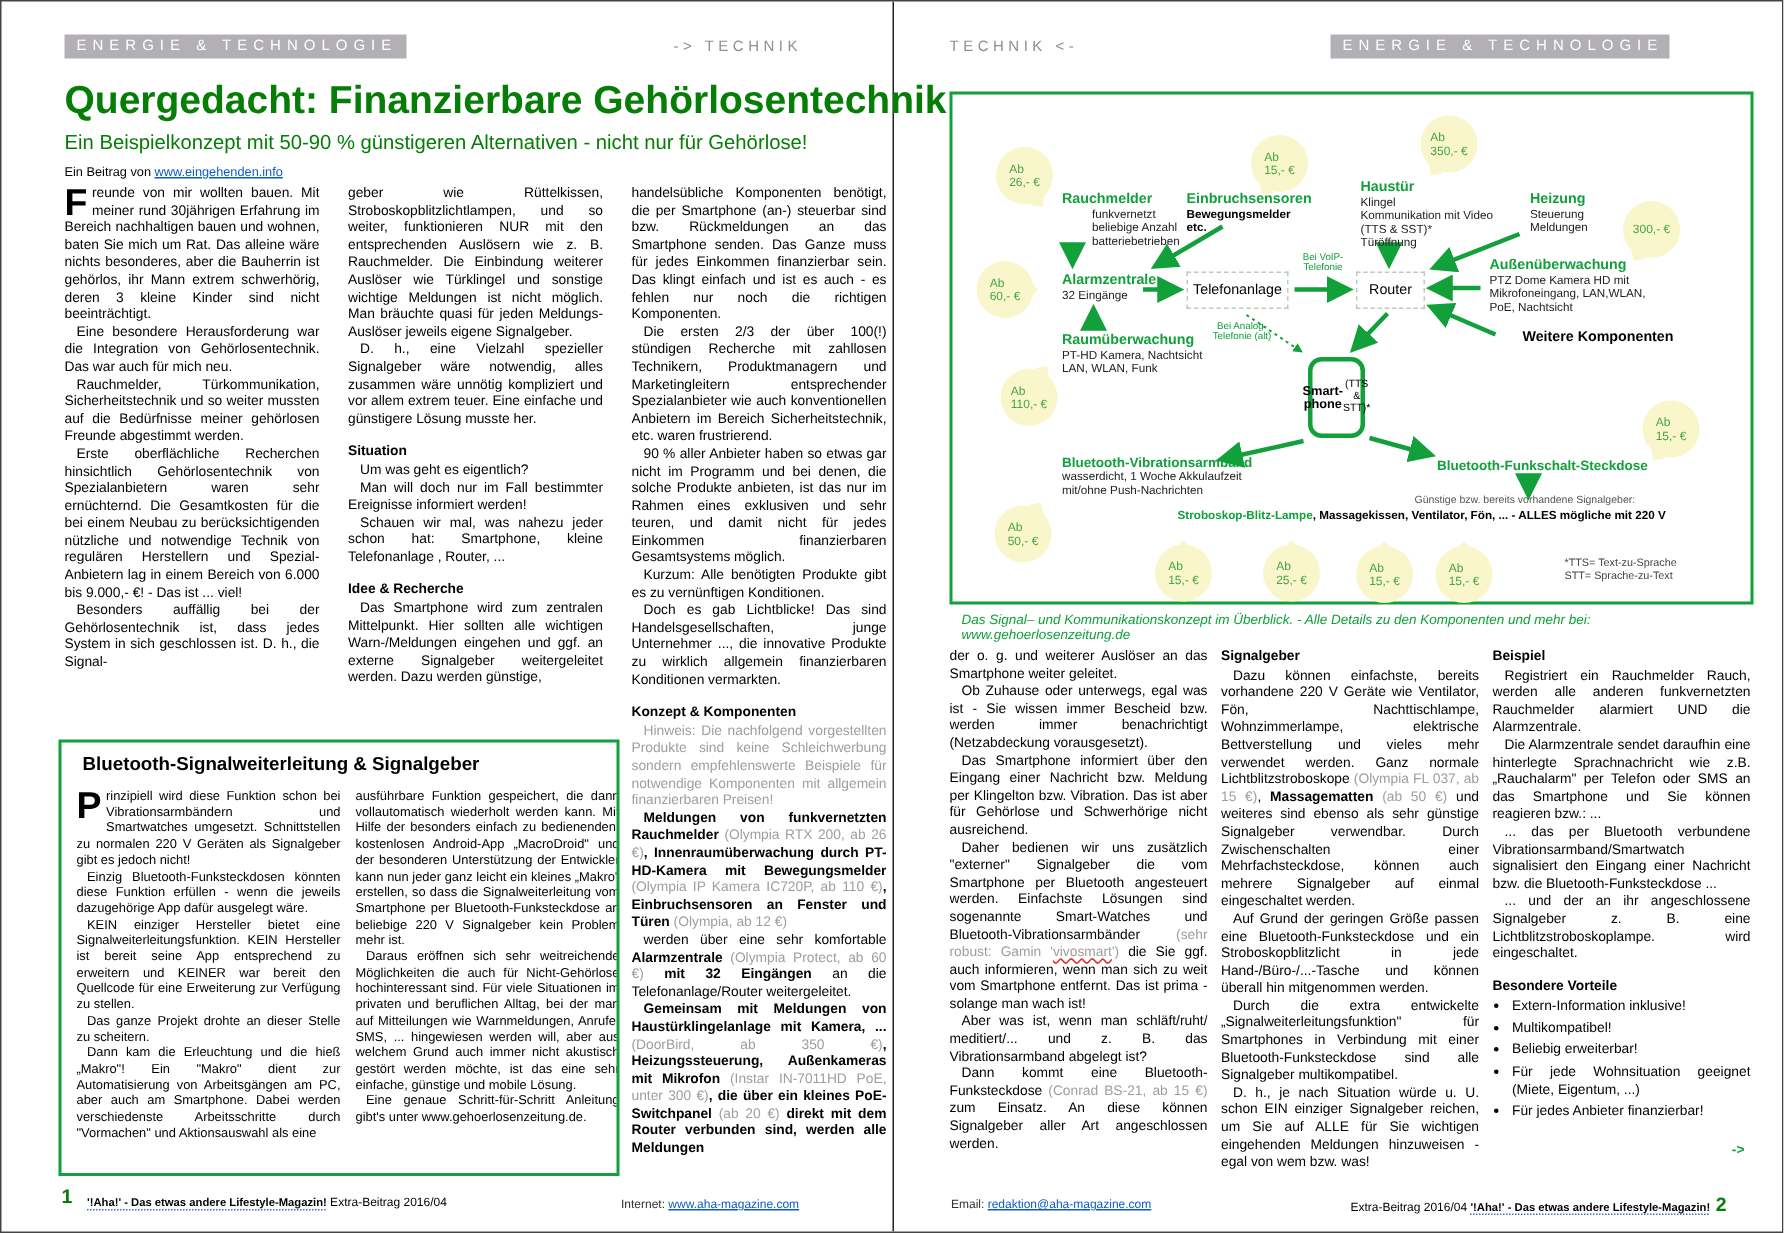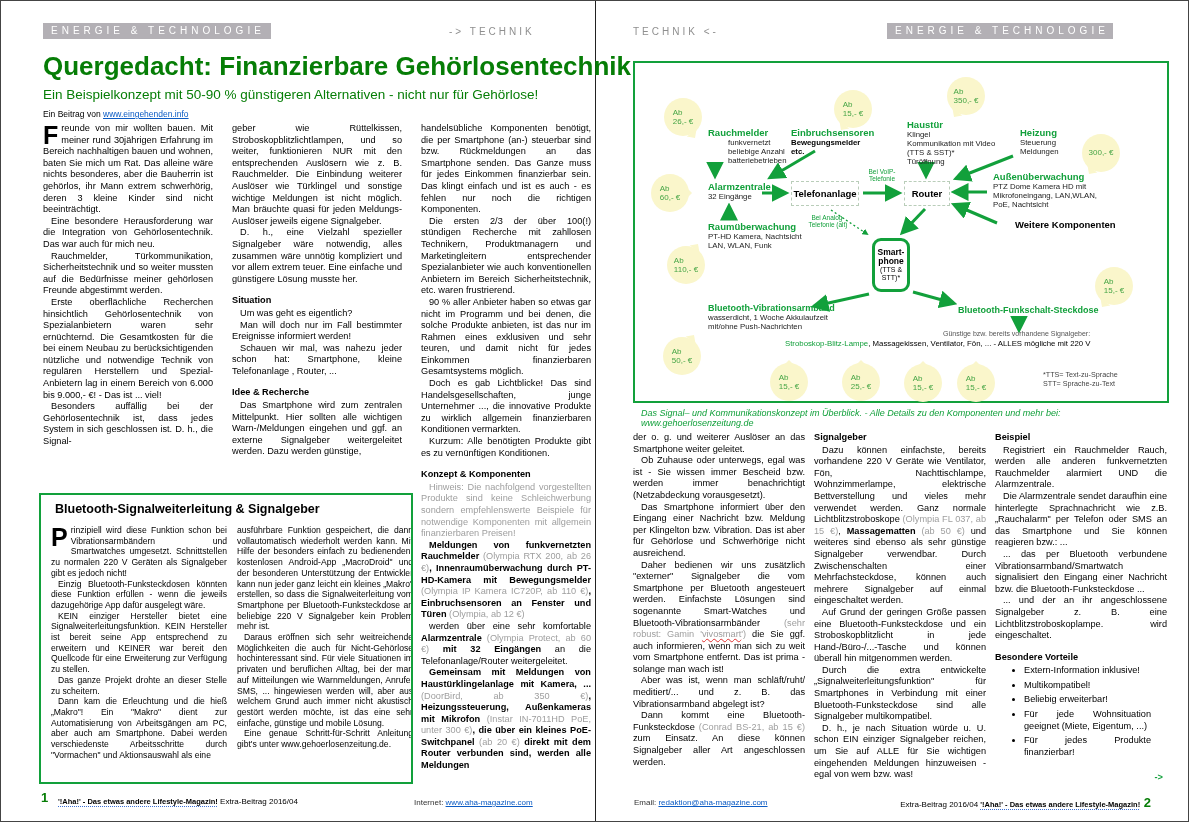--- a/index.html
+++ b/index.html
@@ -28,21 +28,21 @@
   .c6{left:994px;top:431px;width:172px;height:362px}
 
   .para{margin:0;text-indent:8px}
   .para.ni{text-indent:0}
   .bh{font-weight:bold;margin:10px 0 1px}
   .col .bh:first-child{margin-top:0}
   .dropcap{float:left;font-weight:bold;font-size:25px;line-height:22px;padding:1px 3px 0 0}
   .g{color:#9e9e9e}
   .b{font-weight:bold}
   .wavy{text-decoration:underline wavy #e03030}
-  .blist{margin:2px 16px 0;padding-left:13px}
+  .blist{margin:2px 0 0;padding-left:13px}
   .blist li{margin-bottom:3px}
   .endarrow{text-align:right;color:#12A03B;font-weight:bold;margin-top:14px;padding-right:4px}
 
   .infobox{position:absolute;left:38px;top:492px;width:374px;height:291px;
     border:2px solid #12A03B;box-sizing:border-box;overflow:hidden;background:#fff}
   .btitle{position:absolute;left:14px;top:7px;font-size:12.5px;font-weight:bold}
   .bxcol{position:absolute;top:30px;width:176px;font-size:8.6px;line-height:10.7px;text-align:justify}
   .bx1{left:10px}.bx2{left:196px}
   .bxcol .para{text-indent:7px}
   .bxcol .para.ni{text-indent:0}
@@ -50,39 +50,39 @@
   .diagram{position:absolute;left:632px;top:60px;width:536px;height:342px;
     border:2px solid #12A03B;box-sizing:border-box;background:#fff}
   .arrows{position:absolute;left:0;top:0}
   .dnode{position:absolute}
   .ntitle{font-size:9.5px;font-weight:bold;color:#12A03B;white-space:nowrap}
   .ntitle.sm{font-size:9px}
   .nsub{font-size:7.8px;line-height:9px;color:#222;white-space:pre-line}
   .nsub.bold{font-weight:bold;color:#000}
   .nblack{font-size:9.5px;font-weight:bold;color:#000;white-space:nowrap}
   .dbox{position:absolute;border:1px dashed #b9cdb9;display:flex;align-items:center;
-    justify-content:center;font-weight:bold;font-size:9.5px;background:#fff;box-sizing:border-box}
+    justify-content:center;font-weight:normal;font-size:9.5px;background:#fff;box-sizing:border-box}
   .sphone{position:absolute;left:237px;top:175px;width:38px;height:54px;border:3px solid #12A03B;
-    border-radius:9px;display:flex;flex-direction:column;align-items:center;justify-content:center;
+    border-radius:9px;display:flex;flex-direction:row;align-items:center;justify-content:center;
     text-align:center;background:#fff;box-sizing:border-box}
   .sp-l{font-size:8.5px;font-weight:bold;line-height:9px;white-space:pre-line}
   .sp-s{font-size:7px;line-height:8px;white-space:pre-line}
   .bubble{position:absolute;width:38px;height:38px;border-radius:50%;background:#FAF6CB;
     color:#46a546;font-size:8px;line-height:9.5px;display:flex;align-items:center;
     justify-content:center;text-align:left;white-space:pre-line}
   .tail{position:absolute;width:0;height:0;border:6px solid transparent}
   .tail-br .tail{border-top-color:#FAF6CB;bottom:-8px;right:1px;transform:rotate(-35deg)}
   .tail-bl .tail{border-top-color:#FAF6CB;bottom:-8px;left:1px;transform:rotate(35deg)}
   .tail-tr .tail{border-bottom-color:#FAF6CB;top:-8px;right:1px;transform:rotate(35deg)}
   .tail-t .tail{border-bottom-color:#FAF6CB;top:-9px;left:13px}
   .tail-r .tail{border-left-color:#FAF6CB;right:-9px;top:13px}
   .tinylabel{position:absolute;font-size:6.5px;line-height:7px;color:#12A03B;
     white-space:pre-line;text-align:center}
   .note{position:absolute;font-size:7px;color:#555;white-space:nowrap}
-  .sigline{position:absolute;font-size:7.8px;font-weight:normal;white-space:nowrap}
+  .sigline{position:absolute;font-size:7.8px;font-weight:bold;white-space:nowrap}
   .sigline .grn{color:#12A03B}
   .footnote{position:absolute;font-size:7.2px;line-height:8.5px;color:#444;white-space:pre-line}
   .caption{position:absolute;left:640px;top:407px;width:528px;font-size:9px;
     font-style:italic;color:#12A03B}
 
   .pnum{position:absolute;top:789px;font-size:13px;font-weight:bold;color:#067d06}
   .p1n{left:40px}
   .foot{position:absolute;font-size:8px;white-space:nowrap}
   .f1l{left:57px;top:796px}
   .f1r{left:413px;top:797px}
@@ -121,22 +121,22 @@
       <p class="para"><span>Um was geht es eigentlich?</span></p>
       <p class="para"><span>Man will doch nur im Fall bestimmter Ereignisse informiert werden!</span></p>
       <p class="para"><span>Schauen wir mal, was nahezu jeder schon hat:  Smartphone, kleine Telefonanlage , Router,  ...</span></p>
       <div class="bh">Idee &amp; Recherche</div>
       <p class="para"><span>Das Smartphone wird zum zentralen Mittelpunkt. Hier sollten alle wichtigen Warn-/Meldungen eingehen und ggf. an externe Signalgeber weitergeleitet werden. Dazu werden günstige,</span></p>
     </div>
   <div class="col c3">
       <p class="para ni"><span>handelsübliche Komponenten benötigt, die per Smartphone (an-) steuerbar sind bzw. Rückmeldungen an das Smartphone senden. Das Ganze muss für jedes Einkommen finanzierbar sein. Das klingt einfach und ist es auch - es fehlen nur noch die richtigen Komponenten.</span></p>
       <p class="para"><span>Die ersten 2/3 der über 100(!) stündigen Recherche mit zahllosen Technikern, Produktmanagern und Marketingleitern entsprechender Spezialanbieter wie auch konventionellen Anbietern im Bereich Sicherheitstechnik, etc. waren frustrierend.</span></p>
       <p class="para"><span>90 % aller Anbieter haben so etwas gar nicht im Programm und bei denen, die solche Produkte anbieten, ist das nur im Rahmen eines exklusiven und sehr teuren, und damit nicht für jedes Einkommen finanzierbaren Gesamtsystems möglich.</span></p>
+      <p class="para"><span>Kurzum:  Alle benötigten Produkte gibt es zu vernünftigen Konditionen.</span></p>
       <p class="para"><span>Doch es gab Lichtblicke! Das sind Handelsgesellschaften, junge Unternehmer ..., die innovative Produkte zu wirklich allgemein finanzierbaren Konditionen vermarkten.</span></p>
-      <p class="para"><span>Kurzum:  Alle benötigten Produkte gibt es zu vernünftigen Konditionen.</span></p>
       <div class="bh">Konzept &amp; Komponenten</div>
       <p class="para"><span class="g">Hinweis:  Die nachfolgend vorgestellten Produkte sind keine Schleichwerbung sondern empfehlenswerte Beispiele für notwendige Komponenten mit allgemein finanzierbaren Preisen!</span></p>
       <p class="para"><span class="b">Meldungen von funkvernetzten Rauchmelder </span><span class="g">(Olympia RTX 200, ab 26 €)</span><span class="b">, </span><span class="b">Innenraumüberwachung durch PT-HD-Kamera mit Bewegungsmelder </span><span class="g">(Olympia IP Kamera IC720P, ab 110 €)</span><span class="b">, </span><span class="b">Einbruchsensoren an Fenster und Türen </span><span class="g">(Olympia, ab 12 €)</span></p>
       <p class="para"><span>werden über eine sehr komfortable </span><span class="b">Alarmzentrale </span><span class="g">(Olympia Protect, ab 60 €)</span><span class="b"> mit 32 Eingängen</span><span> an die Telefonanlage/Router weitergeleitet.</span></p>
       <p class="para"><span class="b">Gemeinsam mit Meldungen von </span><span class="b">Haustürklingelanlage mit Kamera, ... </span><span class="g">(DoorBird, ab 350 €)</span><span class="b">, </span><span class="b">Heizungssteuerung, Außenkameras mit Mikrofon </span><span class="g">(Instar IN-7011HD PoE, unter 300 €)</span><span class="b">, die über ein kleines PoE-Switchpanel </span><span class="g">(ab 20 €)</span><span class="b"> direkt mit dem Router verbunden sind,  werden alle Meldungen</span></p>
     </div>
 
   <div class="infobox">
     <div class="btitle">Bluetooth-Signalweiterleitung &amp; Signalgeber</div>
     <div class="bxcol bx1">
@@ -309,21 +309,21 @@
       <p class="para"><span>Registriert ein Rauchmelder Rauch, werden alle anderen funkvernetzten Rauchmelder alarmiert UND die Alarmzentrale.</span></p>
       <p class="para"><span>Die Alarmzentrale sendet daraufhin eine hinterlegte Sprachnachricht wie z.B. „Rauchalarm" per Telefon oder SMS an das Smartphone und Sie können reagieren bzw.: ...</span></p>
       <p class="para"><span>... das per Bluetooth verbundene Vibrationsarmband/Smartwatch signalisiert den Eingang einer Nachricht bzw. die Bluetooth-Funksteckdose ...</span></p>
       <p class="para"><span>... und der an ihr angeschlossene Signalgeber z. B. eine Lichtblitzstroboskoplampe. wird eingeschaltet.</span></p>
       <div class="bh">Besondere Vorteile</div>
       <ul class="blist">
         <li>Extern-Information inklusive!</li>
         <li>Multikompatibel!</li>
         <li>Beliebig erweiterbar!</li>
         <li>Für jede Wohnsituation geeignet (Miete, Eigentum, ...)</li>
-        <li>Für jedes Produkte finanzierbar!</li>
+        <li>Für jedes Anbieter finanzierbar!</li>
       </ul>
       <p class="para ni endarrow"><span>-&gt;</span></p>
     </div>
 
   <div class="foot f2l">
     <span class="flabel">Email:  </span><span class="lnk">redaktion@aha-magazine.com</span>
   </div>
   <div class="foot f2r">
     <span>Extra-Beitrag 2016/04 </span><span class="dotted">'!Aha!'  -  Das etwas andere Lifestyle-Magazin!</span><span class="fnum"> 2</span>
   </div>

